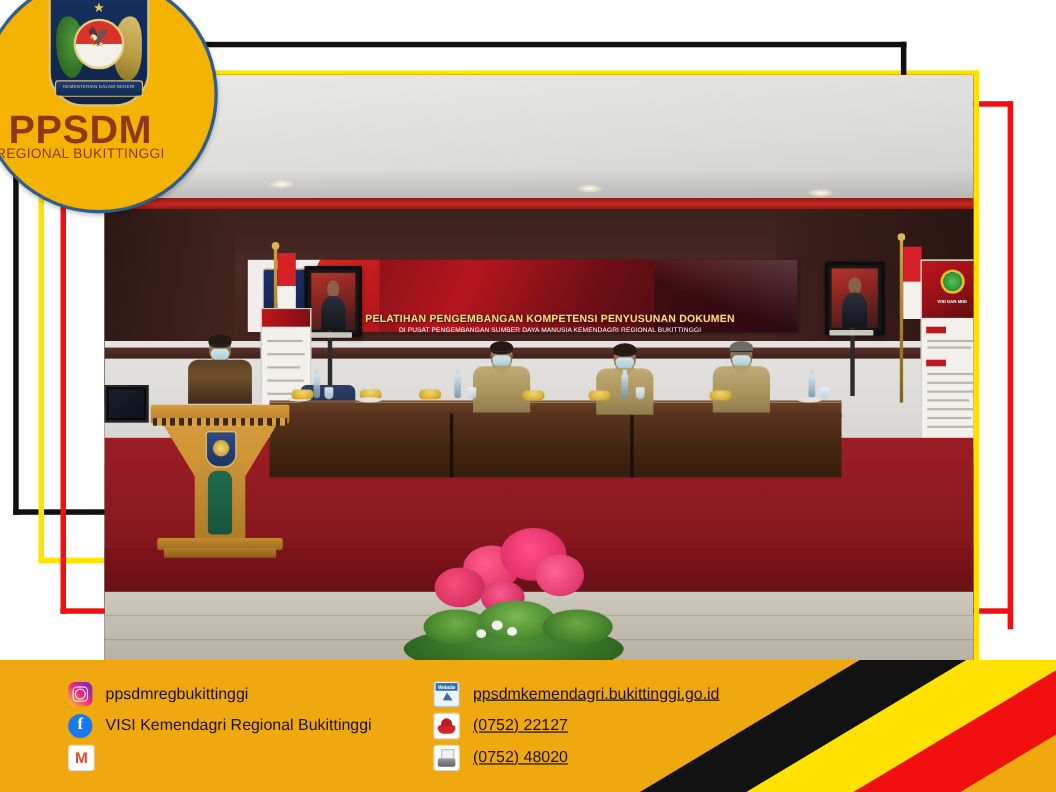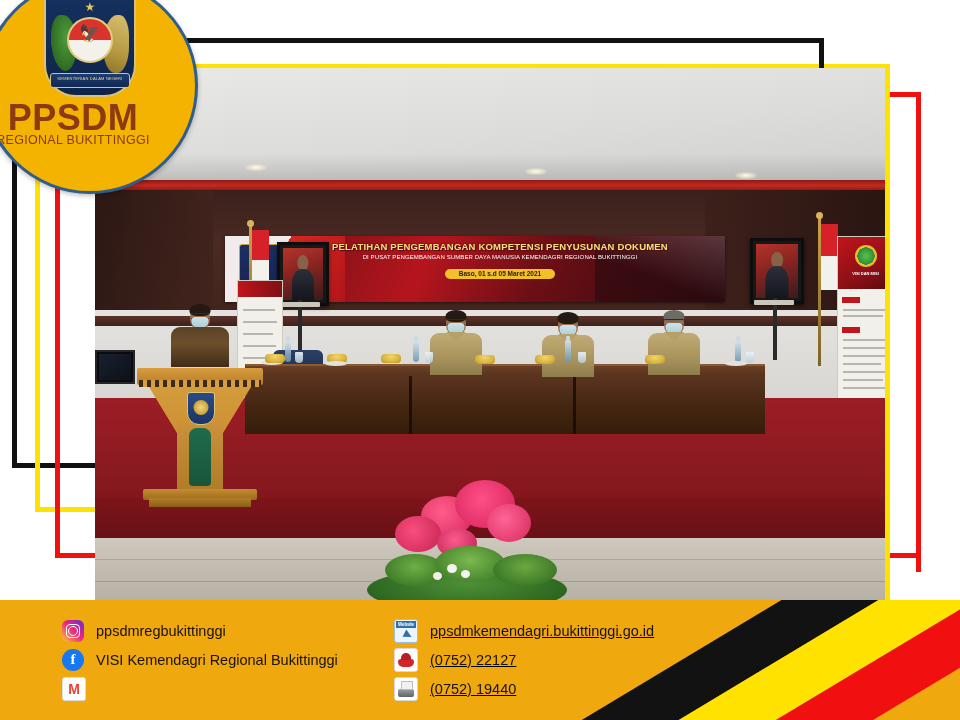--- a/index.html
+++ b/index.html
@@ -63,21 +63,21 @@
   .banner:before{content:"";position:absolute;left:0;top:0;width:120px;height:100%;
     background:linear-gradient(120deg,#ffffff 0%,#ffffff 42%,#e02a22 42%,#b3151a 100%);opacity:.92;}
   .banner:after{content:"";position:absolute;right:0;top:0;width:130px;height:100%;
     background:linear-gradient(200deg,rgba(255,255,255,.18) 0%,rgba(40,10,14,.6) 60%);}
   .banner-crest{position:absolute;left:14px;top:8px;width:38px;height:48px;
     background:linear-gradient(180deg,#1b2f63,#16254e);border:1px solid #c8a23a;border-radius:3px 3px 14px 14px;}
   .banner-crest:after{content:"";position:absolute;left:50%;top:12px;transform:translateX(-50%);
     width:20px;height:20px;border-radius:50%;background:radial-gradient(circle,#d9c27a 0%,#a8884a 70%);}
   .banner-txt{position:absolute;left:60px;top:5px;width:430px;text-align:center;z-index:3;}
   .bt1,.bt2{font-size:9.5px;font-weight:bold;color:#f7e27a;letter-spacing:.2px;line-height:11px;
-    text-shadow:0 0 2px #3b0a0d,1px 1px 0 #5c0f13;}
+    text-shadow:0 0 2px #3b0a0d,1px 1px 0 #5c0f13;margin-top:44px;}
   .bt3{font-size:9.5px;font-weight:bold;color:#ffffff;line-height:12px;text-shadow:1px 1px 1px #5c0f13;}
   .bt4{font-size:6px;color:#ffffff;line-height:10px;letter-spacing:.1px;}
   .bt-date{display:inline-block;margin-top:2px;background:#f2c12a;color:#2a1a05;font-size:6.5px;
     font-weight:bold;padding:1.5px 14px;border-radius:9px;}
 
   
   .frame{position:absolute;background:#171717;border:3px solid #0d0d0d;box-shadow:0 2px 4px rgba(0,0,0,.5);}
   .frame-in{position:absolute;inset:3px;background:linear-gradient(160deg,#b5332c 0%,#8b2521 40%,#3a1b1c 100%);}
   .frame-in:after{content:"";position:absolute;left:50%;bottom:0;transform:translateX(-50%);
     width:55%;height:60%;border-radius:45% 45% 0 0;background:linear-gradient(180deg,#2c2f3a 0%,#14161d 100%);}
@@ -464,19 +464,19 @@
             <span>Website</span>
           </div>
           <div class="ctxt">ppsdmkemendagri.bukittinggi.go.id</div>
         </div>
         <div class="crow">
           <div class="cico tel"></div>
           <div class="ctxt">(0752) 22127</div>
         </div>
         <div class="crow">
           <div class="cico fax"></div>
-          <div class="ctxt">(0752) 19440</div>
+          <div class="ctxt">(0752) 48020</div>
         </div>
       </div>
     </div>
   </div>
 
 </div>
 
 </body></html>

